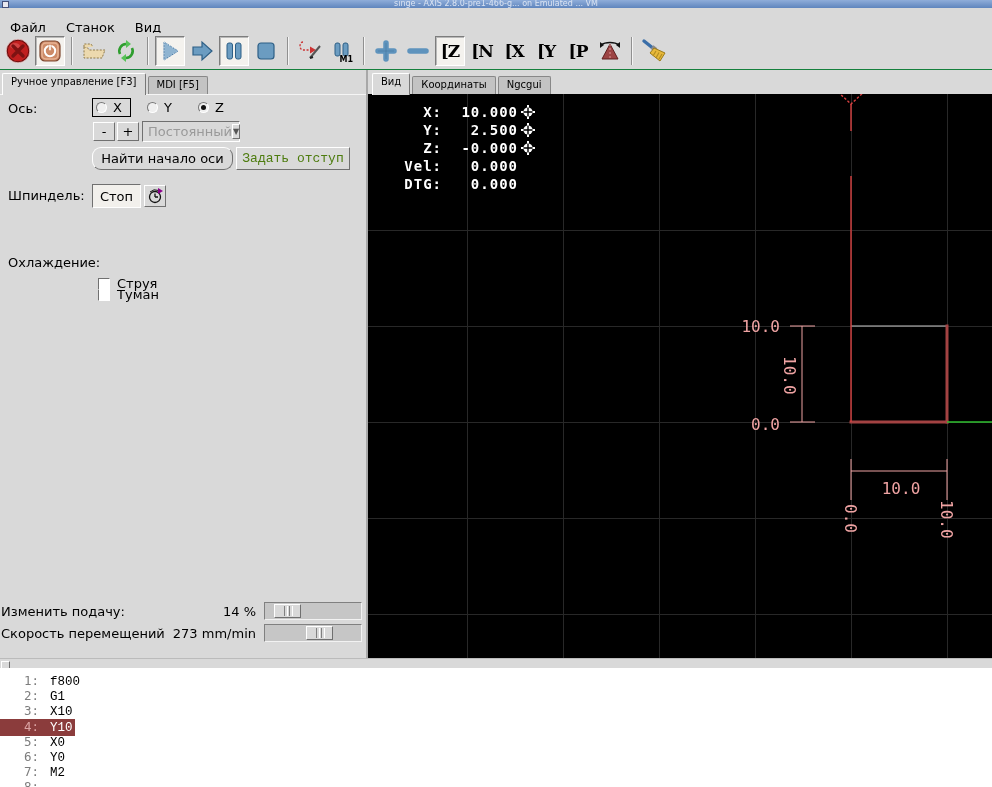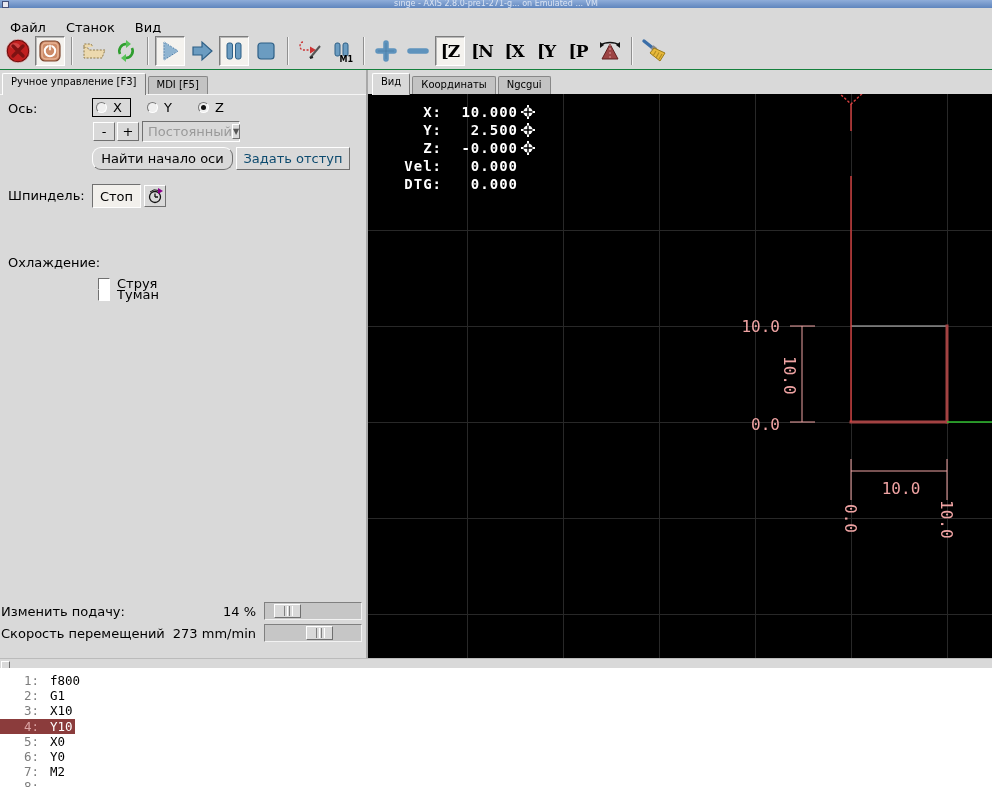--- a/index.html
+++ b/index.html
@@ -42,21 +42,21 @@
     font-size:10px; margin-right:2px; height:19px; border-top-left-radius:2px; border-top-right-radius:2px; }
   .tab.active { background:#d9d9d9; height:22px; border-color:#777;
     border-top:1px solid #fff; border-left:1px solid #fff; position:relative; z-index:2; }
   .frame-line { position:absolute; left:0; top:24px; right:0; border-top:1px solid #f5f5f5; }
 
   
   .lbl { position:absolute; font-size:13px; white-space:nowrap; }
   .btn { position:absolute; background:#d9d9d9; border-top:1px solid #fff; border-left:1px solid #fff;
     border-bottom:1px solid #707070; border-right:1px solid #707070; font-size:13px;
     display:flex; align-items:center; justify-content:center; white-space:nowrap; }
-  .btn.disabled { color:#0c4a6e; }
+  .btn.disabled { color:#4d7c0f;font-family:Liberation Mono, monospace; }
   .btn.sunken { background:#f2f0ec; border-top:1px solid #707070; border-left:1px solid #707070;
     border-bottom:1px solid #fff; border-right:1px solid #fff; }
   .radio { position:absolute; display:flex; align-items:center; gap:6px; font-size:13px; }
   .radio .dot { width:11px; height:11px; border-radius:50%; background:#efefef;
     border-top:1px solid #777; border-left:1px solid #777; border-bottom:1px solid #fff; border-right:1px solid #fff;
     display:flex; align-items:center; justify-content:center; }
   .radio.selected .dot::after { content:""; width:5px; height:5px; border-radius:50%; background:#111; }
   .radio.focused { border:1px solid #000; padding:1px 8px 1px 3px; }
   .checkbox { position:absolute; display:flex; align-items:center; gap:7px; font-size:13px; }
   .checkbox .box { width:12px; height:12px; background:#fff;
@@ -97,35 +97,35 @@
   .dim-text { font-family:"DejaVu Sans Mono", monospace; font-size:16px; fill:#efa3a3; }
 
   
   .sash { position:absolute; left:0; top:658px; width:992px; height:10px; background:#d9d9d9; border-top:1px solid #bbb; }
   .sash-grip { position:absolute; left:1px; top:2px; width:9px; height:8px; background:#d9d9d9;
     border-top:1px solid #fff; border-left:1px solid #fff; border-bottom:1px solid #707070; border-right:1px solid #707070; }
   .gcode { position:absolute; left:0; top:668px; width:992px; height:119px; background:#fff;
     font-family:"DejaVu Sans Mono", monospace; font-size:12.5px; padding-top:5px; overflow:hidden; }
   .gcode-row { height:15.2px; line-height:15.2px; white-space:pre; }
   .g-num { display:inline-block; width:39px; text-align:right; color:#7d7d7d; }
-  .g-text { padding-left:11px; color:#000; }
+  .g-text { padding-left:11px; color:#000;font-family:Liberation Mono, monospace; }
   .gcode-row.active .row-inner { display:inline-block; background:#8b3c3c; padding-right:2px; }
   .gcode-row.active .g-num { color:#dba3a3; }
   .gcode-row.active .g-text { color:#fff; }
 
   svg { display:block; }
 </style>
 </head>
 <body>
 
 <div class="app">
 
   <div class="titlebar">
     <span class="title-icon"></span>
-    <span class="title-text">singe - AXIS 2.8.0-pre1-271-g... on Emulated ... VM</span>
+    <span class="title-text">singe - AXIS 2.8.0-pre1-466-g... on Emulated ... VM</span>
   </div>
 
   <div class="menubar">
     <span class="menu-item">Файл</span>
     <span class="menu-item">Станок</span>
     <span class="menu-item">Вид</span>
   </div>
 
   <div class="toolbar">
     <div class="tb-btn">

